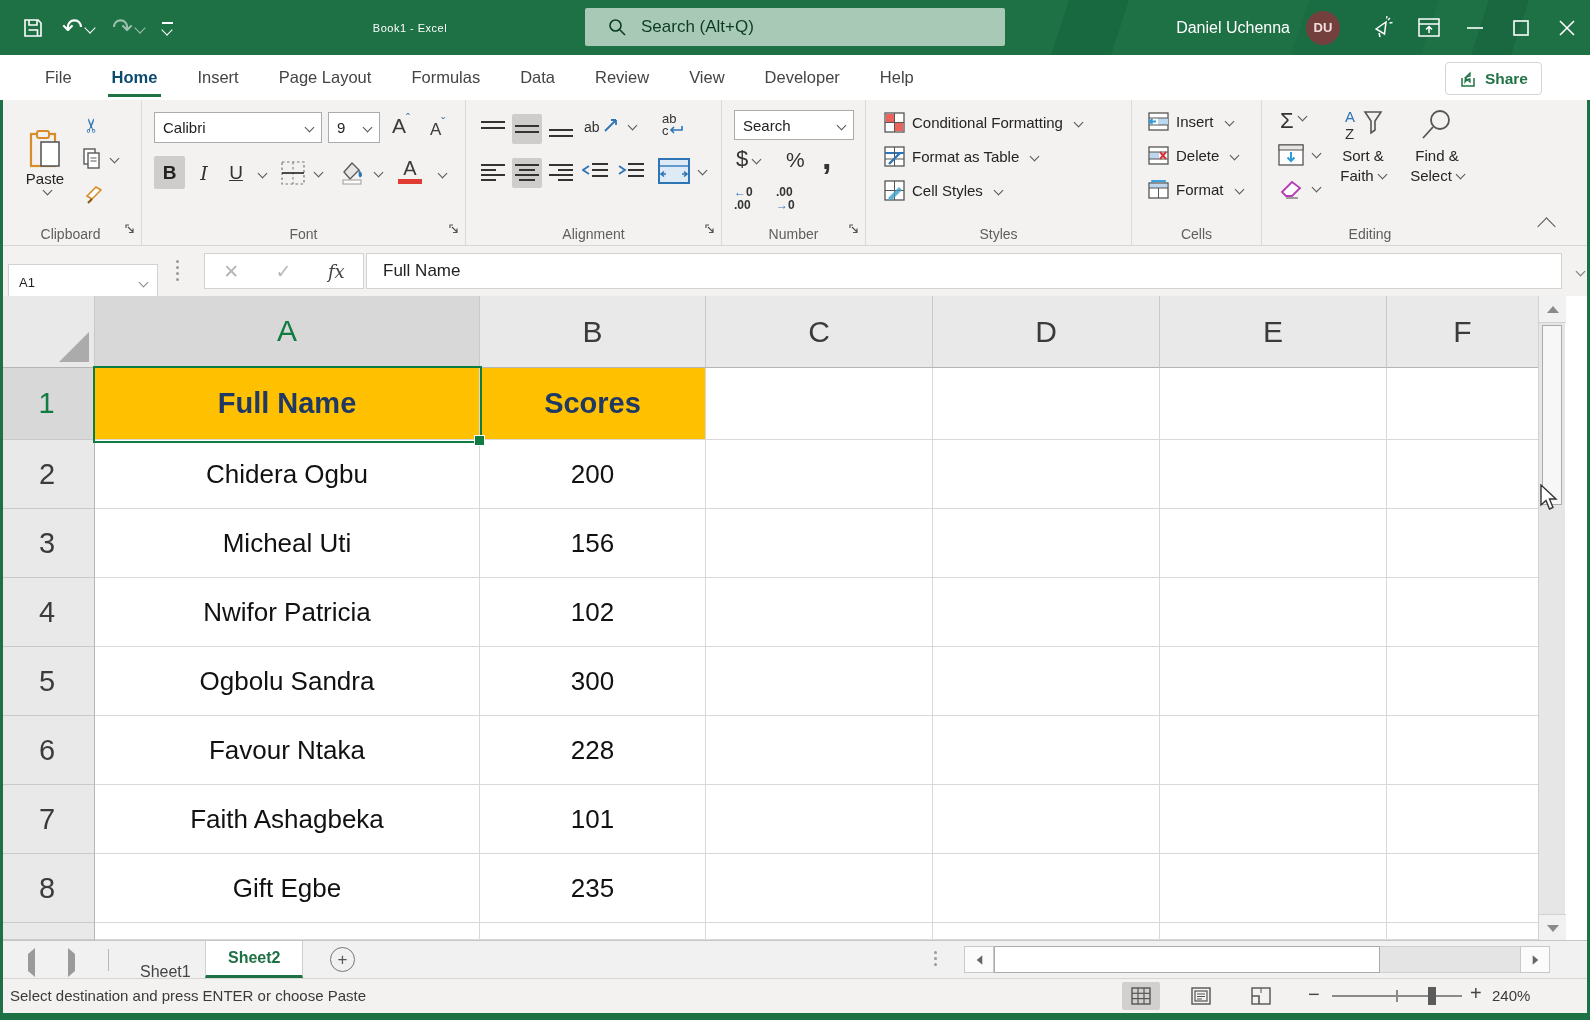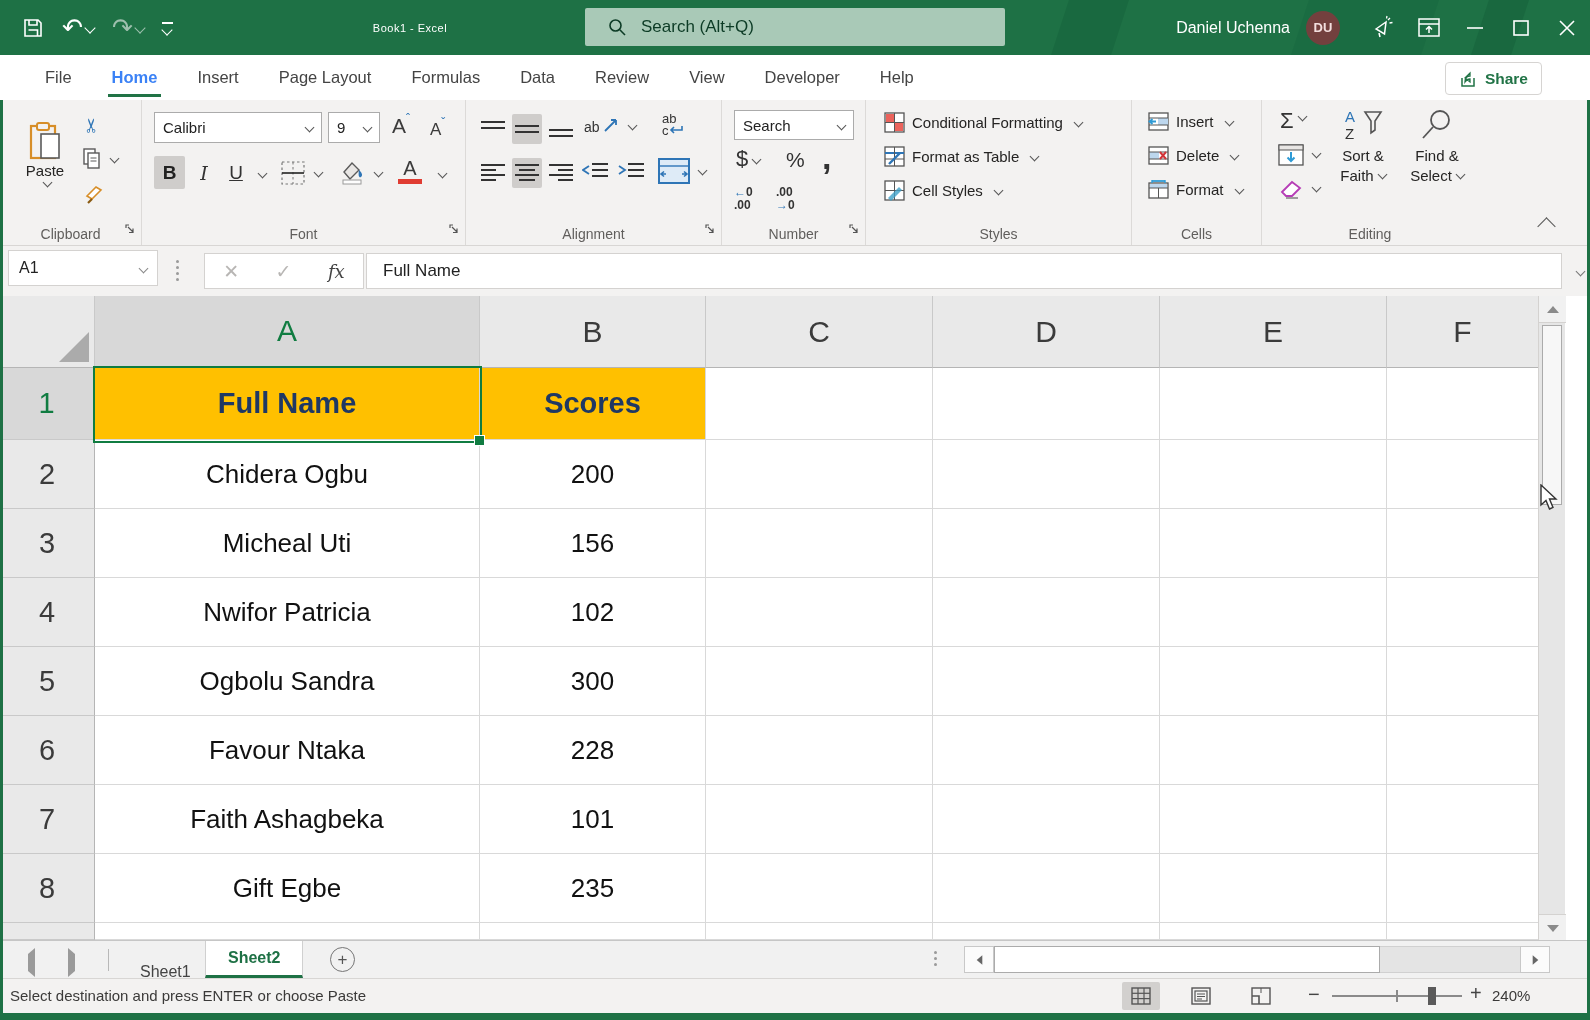--- a/index.html
+++ b/index.html
@@ -16,37 +16,37 @@
   .tb-title{position:absolute;left:300px;top:0;width:220px;height:55px;display:flex;align-items:center;justify-content:center;font-size:11px;letter-spacing:.5px;}
   .searchbox{position:absolute;left:585px;top:8px;width:420px;height:38px;background:#A9C9B7;border-radius:2px;display:flex;align-items:center;color:#0C3B25;font-size:17px;gap:14px;padding-left:56px;box-sizing:border-box;}
   .tb-right{position:absolute;right:0;top:0;height:55px;display:flex;align-items:center;}
   .tb-user{font-size:16px;margin-right:16px;}
   .avatar{width:34px;height:34px;border-radius:50%;background:#73403E;color:#F3DEDE;font-size:13px;font-weight:bold;display:flex;align-items:center;justify-content:center;margin-right:20px;}
   .tb-btn{width:46px;height:55px;display:flex;align-items:center;justify-content:center;}
   
   .tabrow{position:absolute;left:0;top:55px;width:1590px;height:45px;background:#fff;}
   .menu{position:absolute;left:25px;top:0;height:45px;display:flex;align-items:center;}
   .mtab{padding:0 20px;font-size:16.5px;color:#444;height:45px;display:flex;align-items:center;position:relative;}
-  .mtab.active{color:#3b82f6;font-weight:bold;}
+  .mtab.active{color:#0c4a6e;font-weight:bold;}
   .mtab.active::after{content:"";position:absolute;left:16px;right:16px;bottom:3px;height:3.5px;background:#217346;}
   .sharebtn{position:absolute;right:48px;top:7px;height:31px;padding:0 13px;background:#fff;border:1px solid #D6D4D2;border-radius:4px;display:flex;align-items:center;gap:8px;color:#217346;font-size:15.5px;font-weight:bold;}
   
   .ribbon{position:absolute;left:0;top:100px;width:1590px;height:146px;background:#F3F2F1;border-bottom:1px solid #D8D6D4;box-sizing:border-box;}
   .g{position:absolute;top:0;height:145px;border-right:1px solid #DCDAD8;box-sizing:border-box;}
   .glabel{position:absolute;bottom:3px;left:0;width:100%;text-align:center;font-size:14px;color:#605E5C;}
   .chev{display:inline-block;width:6px;height:6px;border-right:1.3px solid #555;border-bottom:1.3px solid #555;transform:rotate(45deg);margin-left:5px;vertical-align:3px;}
   .launch{position:absolute;right:5px;bottom:6px;}
   .rtxt{font-size:15px;color:#252423;}
   .combo{background:#fff;border:1px solid #ABABAB;display:flex;align-items:center;font-size:15px;color:#222;box-sizing:border-box;padding:0 8px;justify-content:space-between;}
   .tgl{display:flex;align-items:center;justify-content:center;border-radius:2px;}
   .on{background:#CFCDCB;}
   .ic{display:inline-flex;align-items:center;justify-content:center;}
   
   .fbar{position:absolute;left:0;top:246px;width:1590px;height:50px;background:#F3F2F1;}
-  .namebox{position:absolute;left:8px;top:4px;width:150px;height:36px;background:#fff;border:1px solid #D4D2D0;box-sizing:border-box;display:flex;align-items:center;justify-content:space-between;padding:0 10px;font-size:16px;color:#222;}
+  .namebox{position:absolute;left:8px;top:18px;width:150px;height:36px;background:#fff;border:1px solid #D4D2D0;box-sizing:border-box;display:flex;align-items:center;justify-content:space-between;padding:0 10px;font-size:13px;color:#222;}
   .fx-box{position:absolute;left:204px;top:7px;width:160px;height:36px;background:#fff;border:1px solid #D4D2D0;box-sizing:border-box;display:flex;align-items:center;justify-content:space-around;}
   .f-input{position:absolute;left:366px;top:7px;width:1196px;height:36px;background:#fff;border:1px solid #D4D2D0;box-sizing:border-box;display:flex;align-items:center;padding:0 16px;font-size:17px;color:#222;}
   .vdots{position:absolute;left:176px;top:14px;display:flex;flex-direction:column;gap:3px;}
   .vdots i{width:3px;height:3px;background:#9A9A9A;border-radius:50%;}
   
   .sheet{position:absolute;left:0;top:296px;width:1538px;height:644px;background:#fff;overflow:hidden;}
   .hrow{display:flex;height:72px;}
   .hc{box-sizing:border-box;border-right:1px solid #C9C9C9;border-bottom:1px solid #B5B5B5;background:#E9E9E9;display:flex;align-items:center;justify-content:center;font-size:30px;color:#3b3b3b;}
   .hc.sel{background:#D8D8D8;color:#107C41;border-bottom:2.5px solid #107C41;}
   .row{display:flex;height:69px;}
@@ -189,21 +189,21 @@
             <path d="M6 8 l5 -5 l0 3 c-4 0 -5 3 -5 6 c1.5 -2.5 2.5 -3 5 -3 l0 3 z" fill="none" stroke="#217346" stroke-width="1.3"></path>
           </svg>
       </span>
       <span>Share</span>
     </div>
   </div>
 
   <div class="ribbon">
 
     <div class="g" style="left:0;width:142px;">
-      <div class="abs" style="left:14px;top:2px;width:62px;height:104px;display:flex;flex-direction:column;align-items:center;justify-content:center;">
+      <div class="abs" style="left:14px;top:10px;width:62px;height:104px;display:flex;flex-direction:column;align-items:center;justify-content:center;">
         <svg width="36" height="40" viewBox="0 0 36 40">
             <rect x="4" y="4" width="24" height="32" fill="none" stroke="#D78E28" stroke-width="2.2"></rect>
             <rect x="10" y="1" width="12" height="7" rx="2" fill="#F3F2F1" stroke="#D78E28" stroke-width="2"></rect>
             <rect x="14" y="12" width="18" height="24" fill="#fff" stroke="#5A5A5A" stroke-width="1.6"></rect>
           </svg>
         <span class="rtxt">Paste</span>
         <span class="chev"></span>
       </div>
       <div class="abs" style="left:84px;top:14px;"><span style="display:inline-block;transform:rotate(-90deg);font-size:19px;color:#2E75B6;">✂</span></div>
       <div class="abs" style="left:82px;top:48px;">

